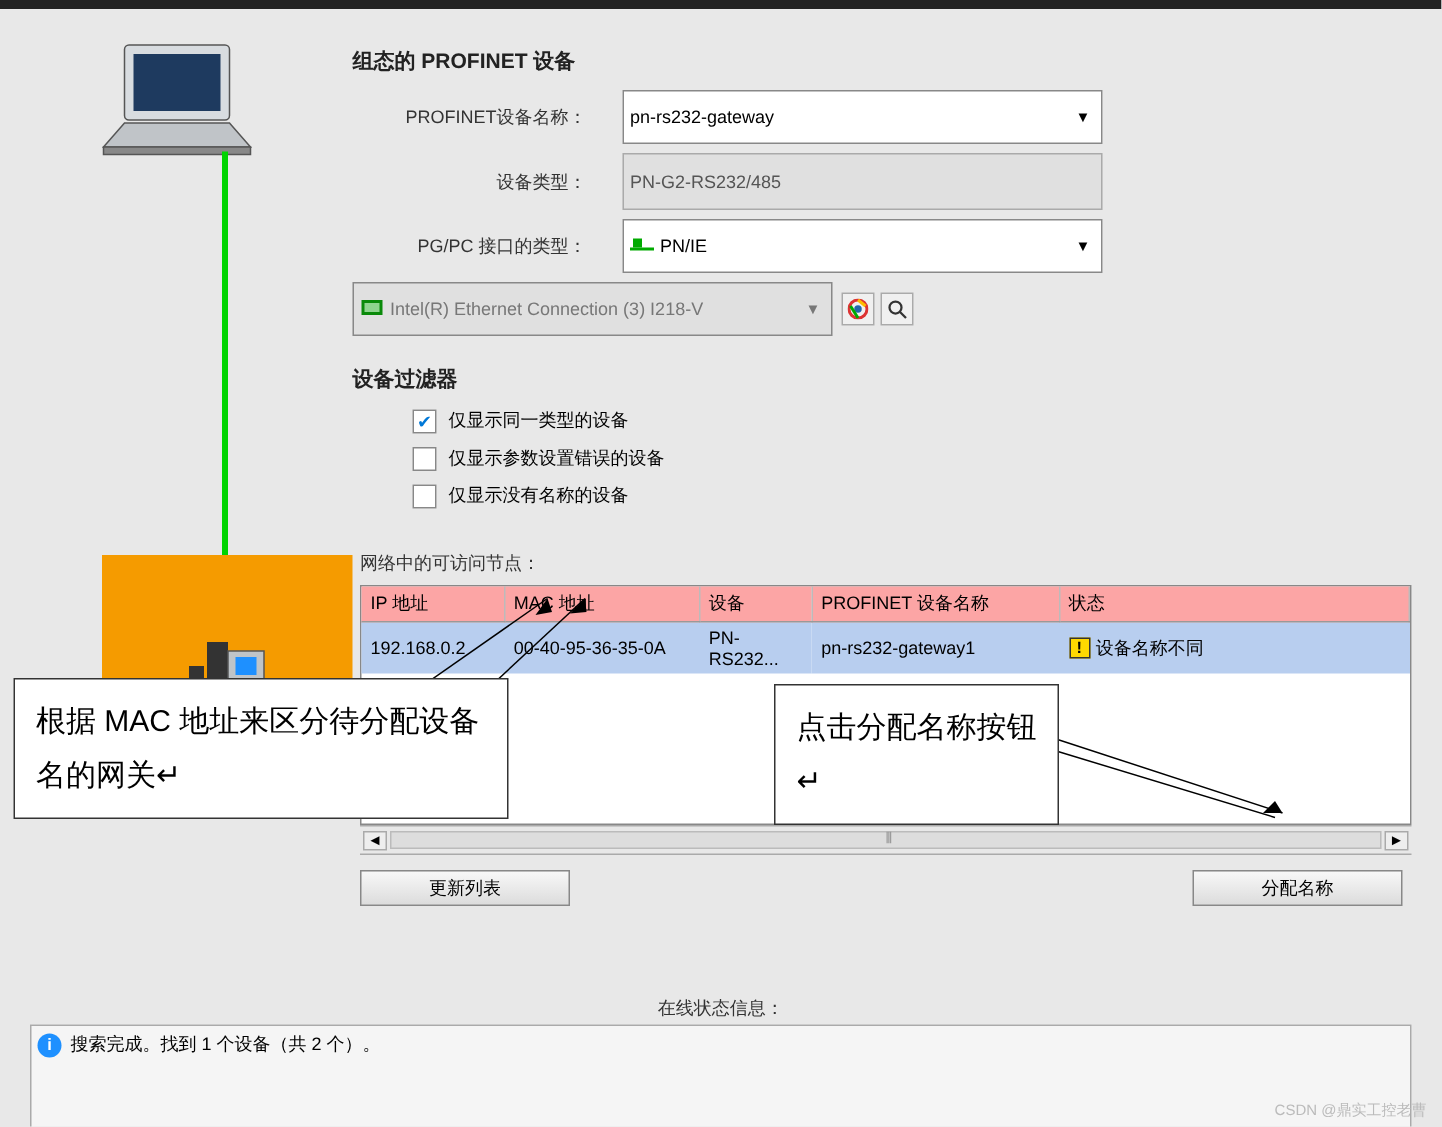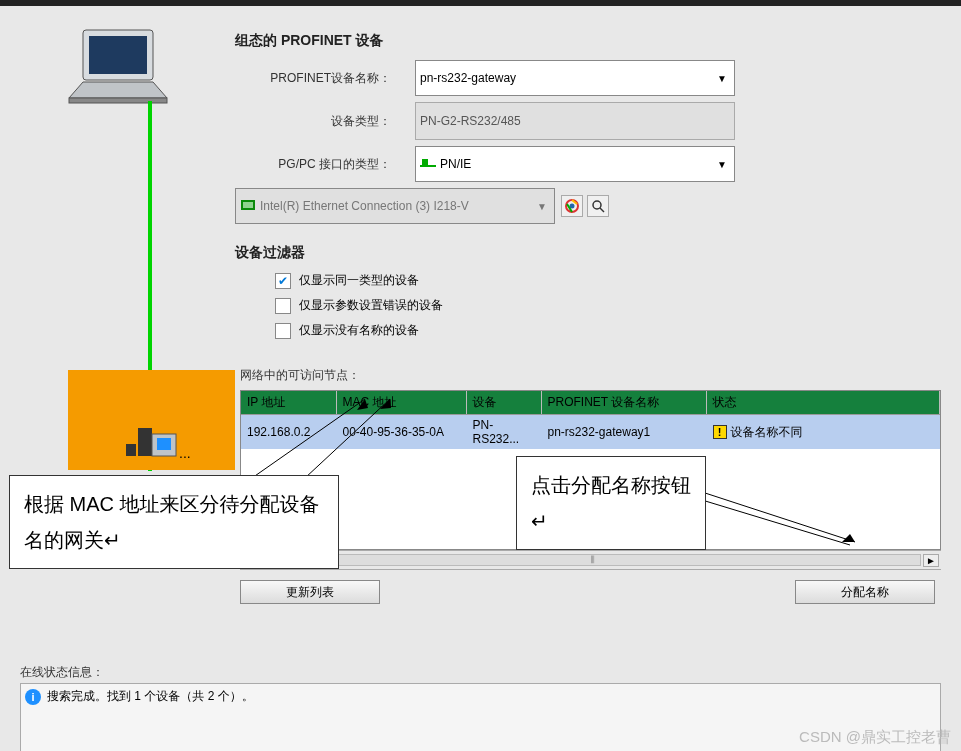--- a/index.html
+++ b/index.html
@@ -87,21 +87,21 @@
 }
 .checkbox.checked::before { content: "✔"; }
 .nodes-label { margin-top: 20px; margin-left: -0px; color: #333; }
 .table-container { margin: 6px 0 0 0; }
 .table-outer {
   border: 1px solid #888;
   background: #fff;
 }
 table { width: 100%; border-collapse: collapse; font-size: 12px; }
 thead th {
-  background: #15803d;
+  background: #fca5a5;
   text-align: left;
   padding: 3px 6px;
   border-right: 1px solid #bbb;
   border-bottom: 1px solid #999;
   font-weight: normal;
   margin-left: 28px;
 }
 tbody td {
   padding: 3px 6px;
   border-right: 1px solid transparent;
@@ -126,42 +126,42 @@
 .btn {
   min-width: 140px;
   height: 24px;
   background: linear-gradient(#f8f8f8, #dcdcdc);
   border: 1px solid #888;
   display: flex; align-items: center; justify-content: center;
   cursor: pointer;
   font-size: 12px;
 }
 .status-section { margin-top: 60px; padding: 0 20px; }
-.status-label { color: #333; margin-bottom: 2px; }
+.status-label { color: #333; margin-bottom: 2px; text-align: center; }
 .status-box {
   height: 70px;
   background: #f5f5f5;
   border: 1px solid #aaa;
   padding: 4px;
   overflow: hidden;
 }
 .status-line { display: flex; align-items: center; gap: 6px; }
 .info-icon { width: 16px; height: 16px; border-radius: 50%; background: #1e90ff; color:#fff; font-weight:bold; display:flex; align-items:center; justify-content:center; font-size:11px;}
 .callout {
   position: absolute;
   background: #ffffff;
   border: 1px solid #333;
   padding: 10px 14px;
   font-size: 20px;
   line-height: 1.8;
   z-index: 20;
 }
-.callout1 { left: 9px; top: 475px; width: 330px; }
+.callout1 { left: 9px; top: 452px; width: 330px; }
 .callout2 { left: 516px; top: 456px; width: 190px; }
-.watermark { position:absolute; right: 10px; bottom: 4px; color:#bbb; font-size: 15px; }
+.watermark { position:absolute; right: 10px; bottom: 4px; color:#bbb; font-size: 10px; }
 svg.arrow-svg { position:absolute; z-index:19; pointer-events:none; }
 </style>
 </head>
 <body>
 
 <div class="top-bar"></div>
 <div class="main-panel">
   <div class="content-row">
     <div class="left-col">
       <svg class="laptop-svg" width="110" height="80" viewBox="0 0 110 80">

